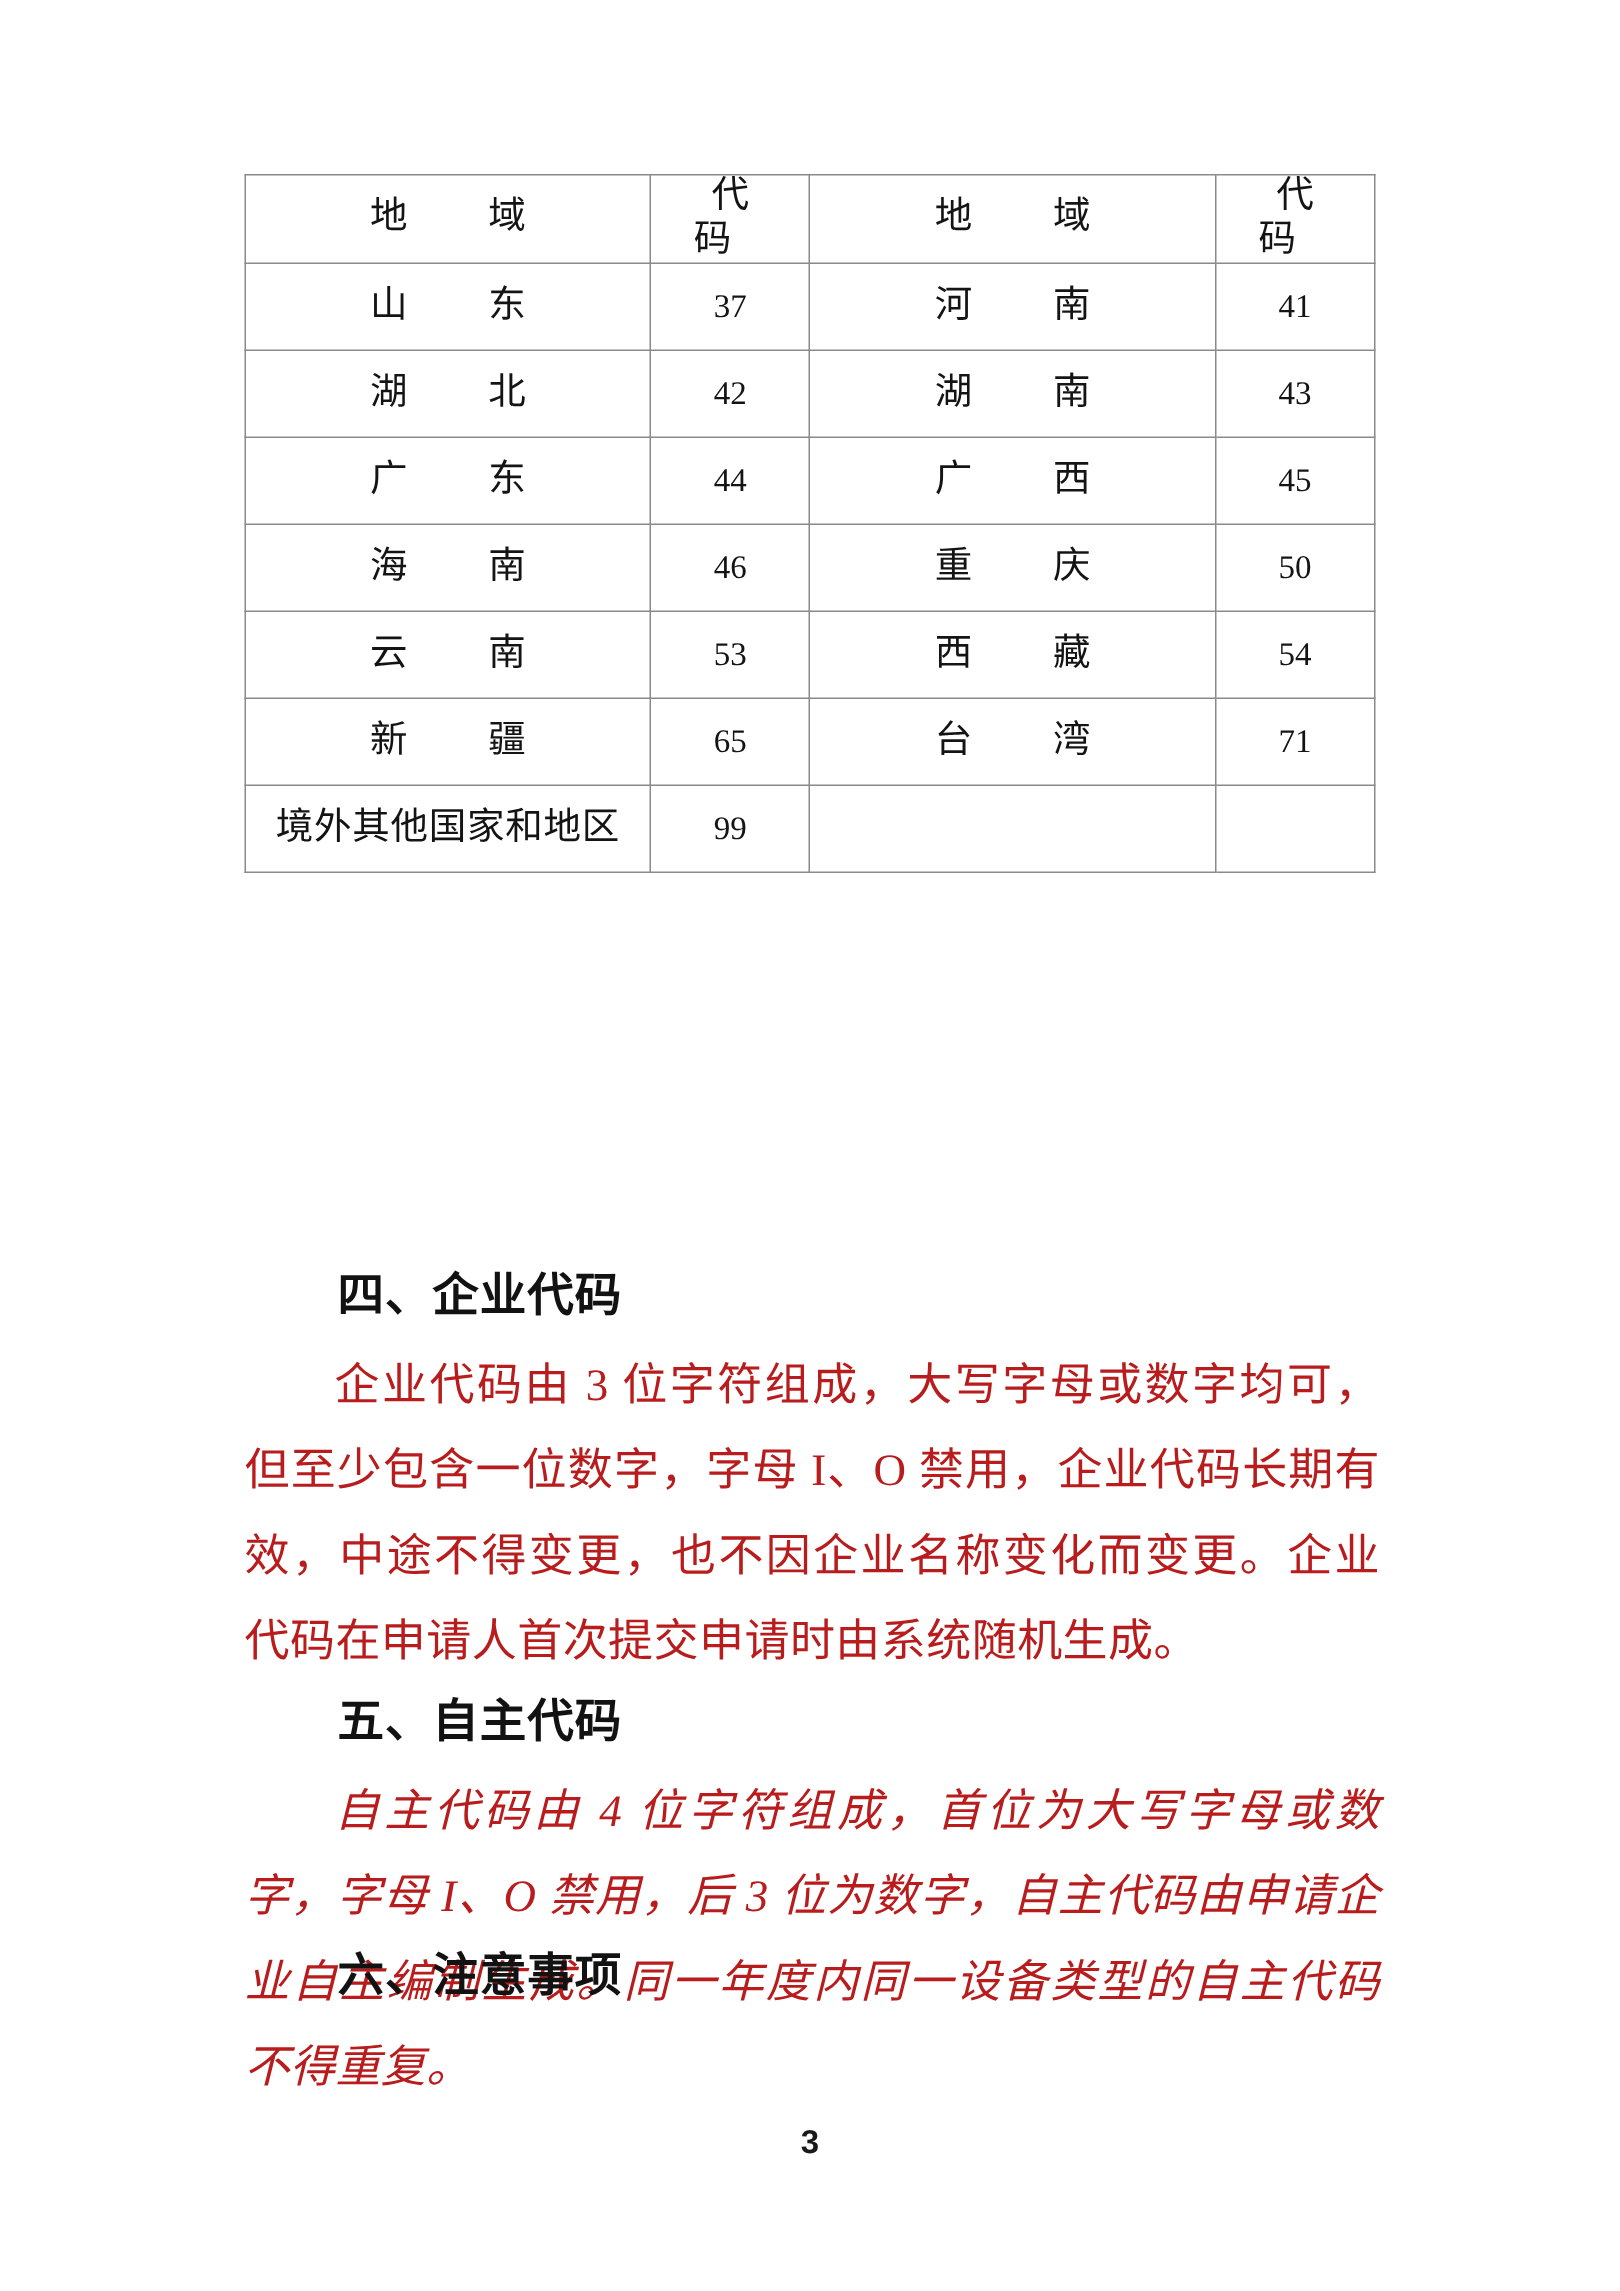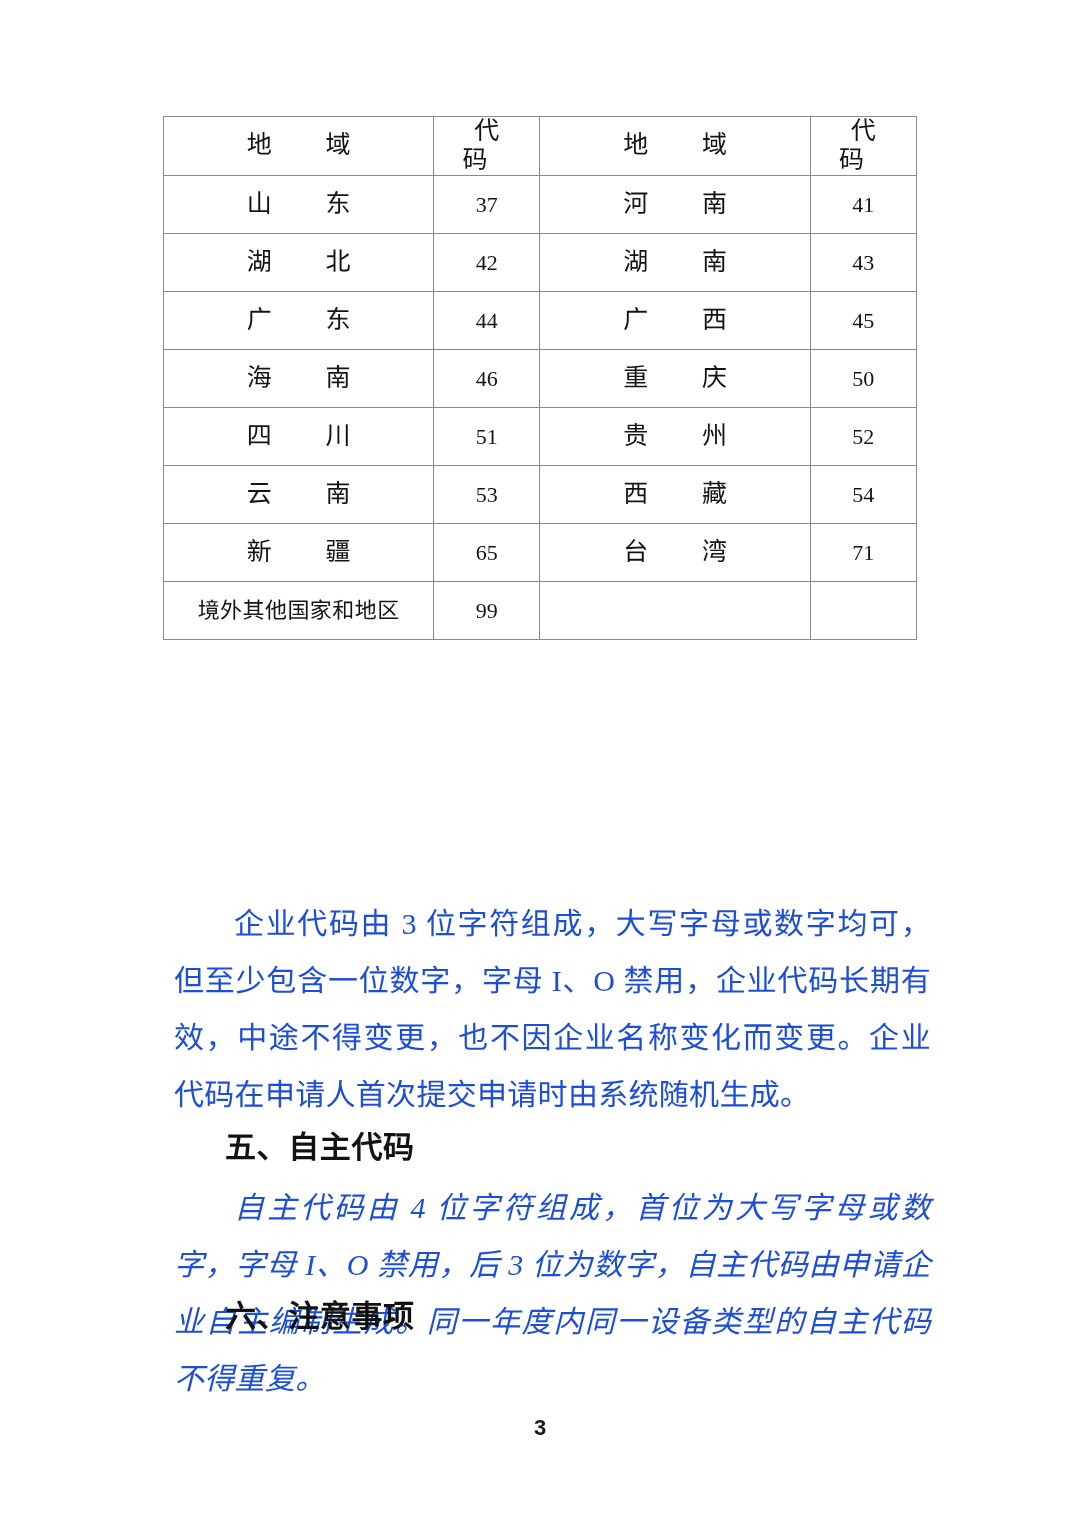--- a/index.html
+++ b/index.html
@@ -49,21 +49,21 @@
   
   .spread2 {
     display: inline-block;
     letter-spacing: 0.95em;
     text-indent: 0.95em;
     padding-left: 0;
   }
   .wide-name {
     display: inline-block;
     letter-spacing: 0.02em;
-    font-size: 22px;
+    font-size: 25px;
     text-align: right;
   }
   .num {
     font-family: "Liberation Serif", "DejaVu Serif", serif;
     font-size: 22px;
   }
   .cell-empty { }
 
   
   .section-heading {
@@ -80,23 +80,22 @@
   .body-para {
     position: absolute;
     left: 163px;
     width: 757px;
     font-family: "Liberation Serif", "DejaVu Serif", serif;
     font-size: 30px;
     line-height: 57px;
     text-align: justify;
     text-justify: inter-character;
     text-indent: 60px;
-    color: #1d4ed8;
+    color: #b91c1c;
     letter-spacing: 0.01em;
-    margin-left: 11px;
   }
 
   .h-sec4  { top: 838px; }
   .p-sec4  { top: 895px; }
   .h-sec5  { top: 1122px; }
   .p-sec5  { top: 1179px; font-style: italic; }
   .h-sec6  { top: 1291px; }
 
   
   .page-number {
@@ -160,26 +159,20 @@
         <td><span class="num">45</span></td>
       </tr>
 
       <tr>
         <td><span class="spread2">海 南</span></td>
         <td><span class="num">46</span></td>
         <td><span class="spread2">重 庆</span></td>
         <td><span class="num">50</span></td>
       </tr>
 
-      <tr>
-        <td><span class="spread2">四 川</span></td>
-        <td><span class="num">51</span></td>
-        <td><span class="spread2">贵 州</span></td>
-        <td><span class="num">52</span></td>
-      </tr>
 
       <tr>
         <td><span class="spread2">云 南</span></td>
         <td><span class="num">53</span></td>
         <td><span class="spread2">西 藏</span></td>
         <td><span class="num">54</span></td>
       </tr>
 
 
 
@@ -193,20 +186,21 @@
 
       <tr>
         <td><span class="wide-name">境外其他国家和地区</span></td>
         <td><span class="num">99</span></td>
         <td class="cell-empty"><span></span></td>
         <td class="cell-empty"><span></span></td>
       </tr>
     </tbody>
   </table>
 
+  <div class="section-heading h-sec4">四、企业代码</div>
   <div class="body-para p-sec4">企业代码由 3 位字符组成，大写字母或数字均可，但至少包含一位数字，字母 I、O 禁用，企业代码长期有效，中途不得变更，也不因企业名称变化而变更。企业代码在申请人首次提交申请时由系统随机生成。</div>
 
   <div class="section-heading h-sec5">五、自主代码</div>
   <div class="body-para p-sec5">自主代码由 4 位字符组成，首位为大写字母或数字，字母 I、O 禁用，后 3 位为数字，自主代码由申请企业自主编制生成。同一年度内同一设备类型的自主代码不得重复。</div>
 
   <div class="section-heading h-sec6">六、注意事项</div>
 
   <div class="page-number">3</div>
 
 </div>

